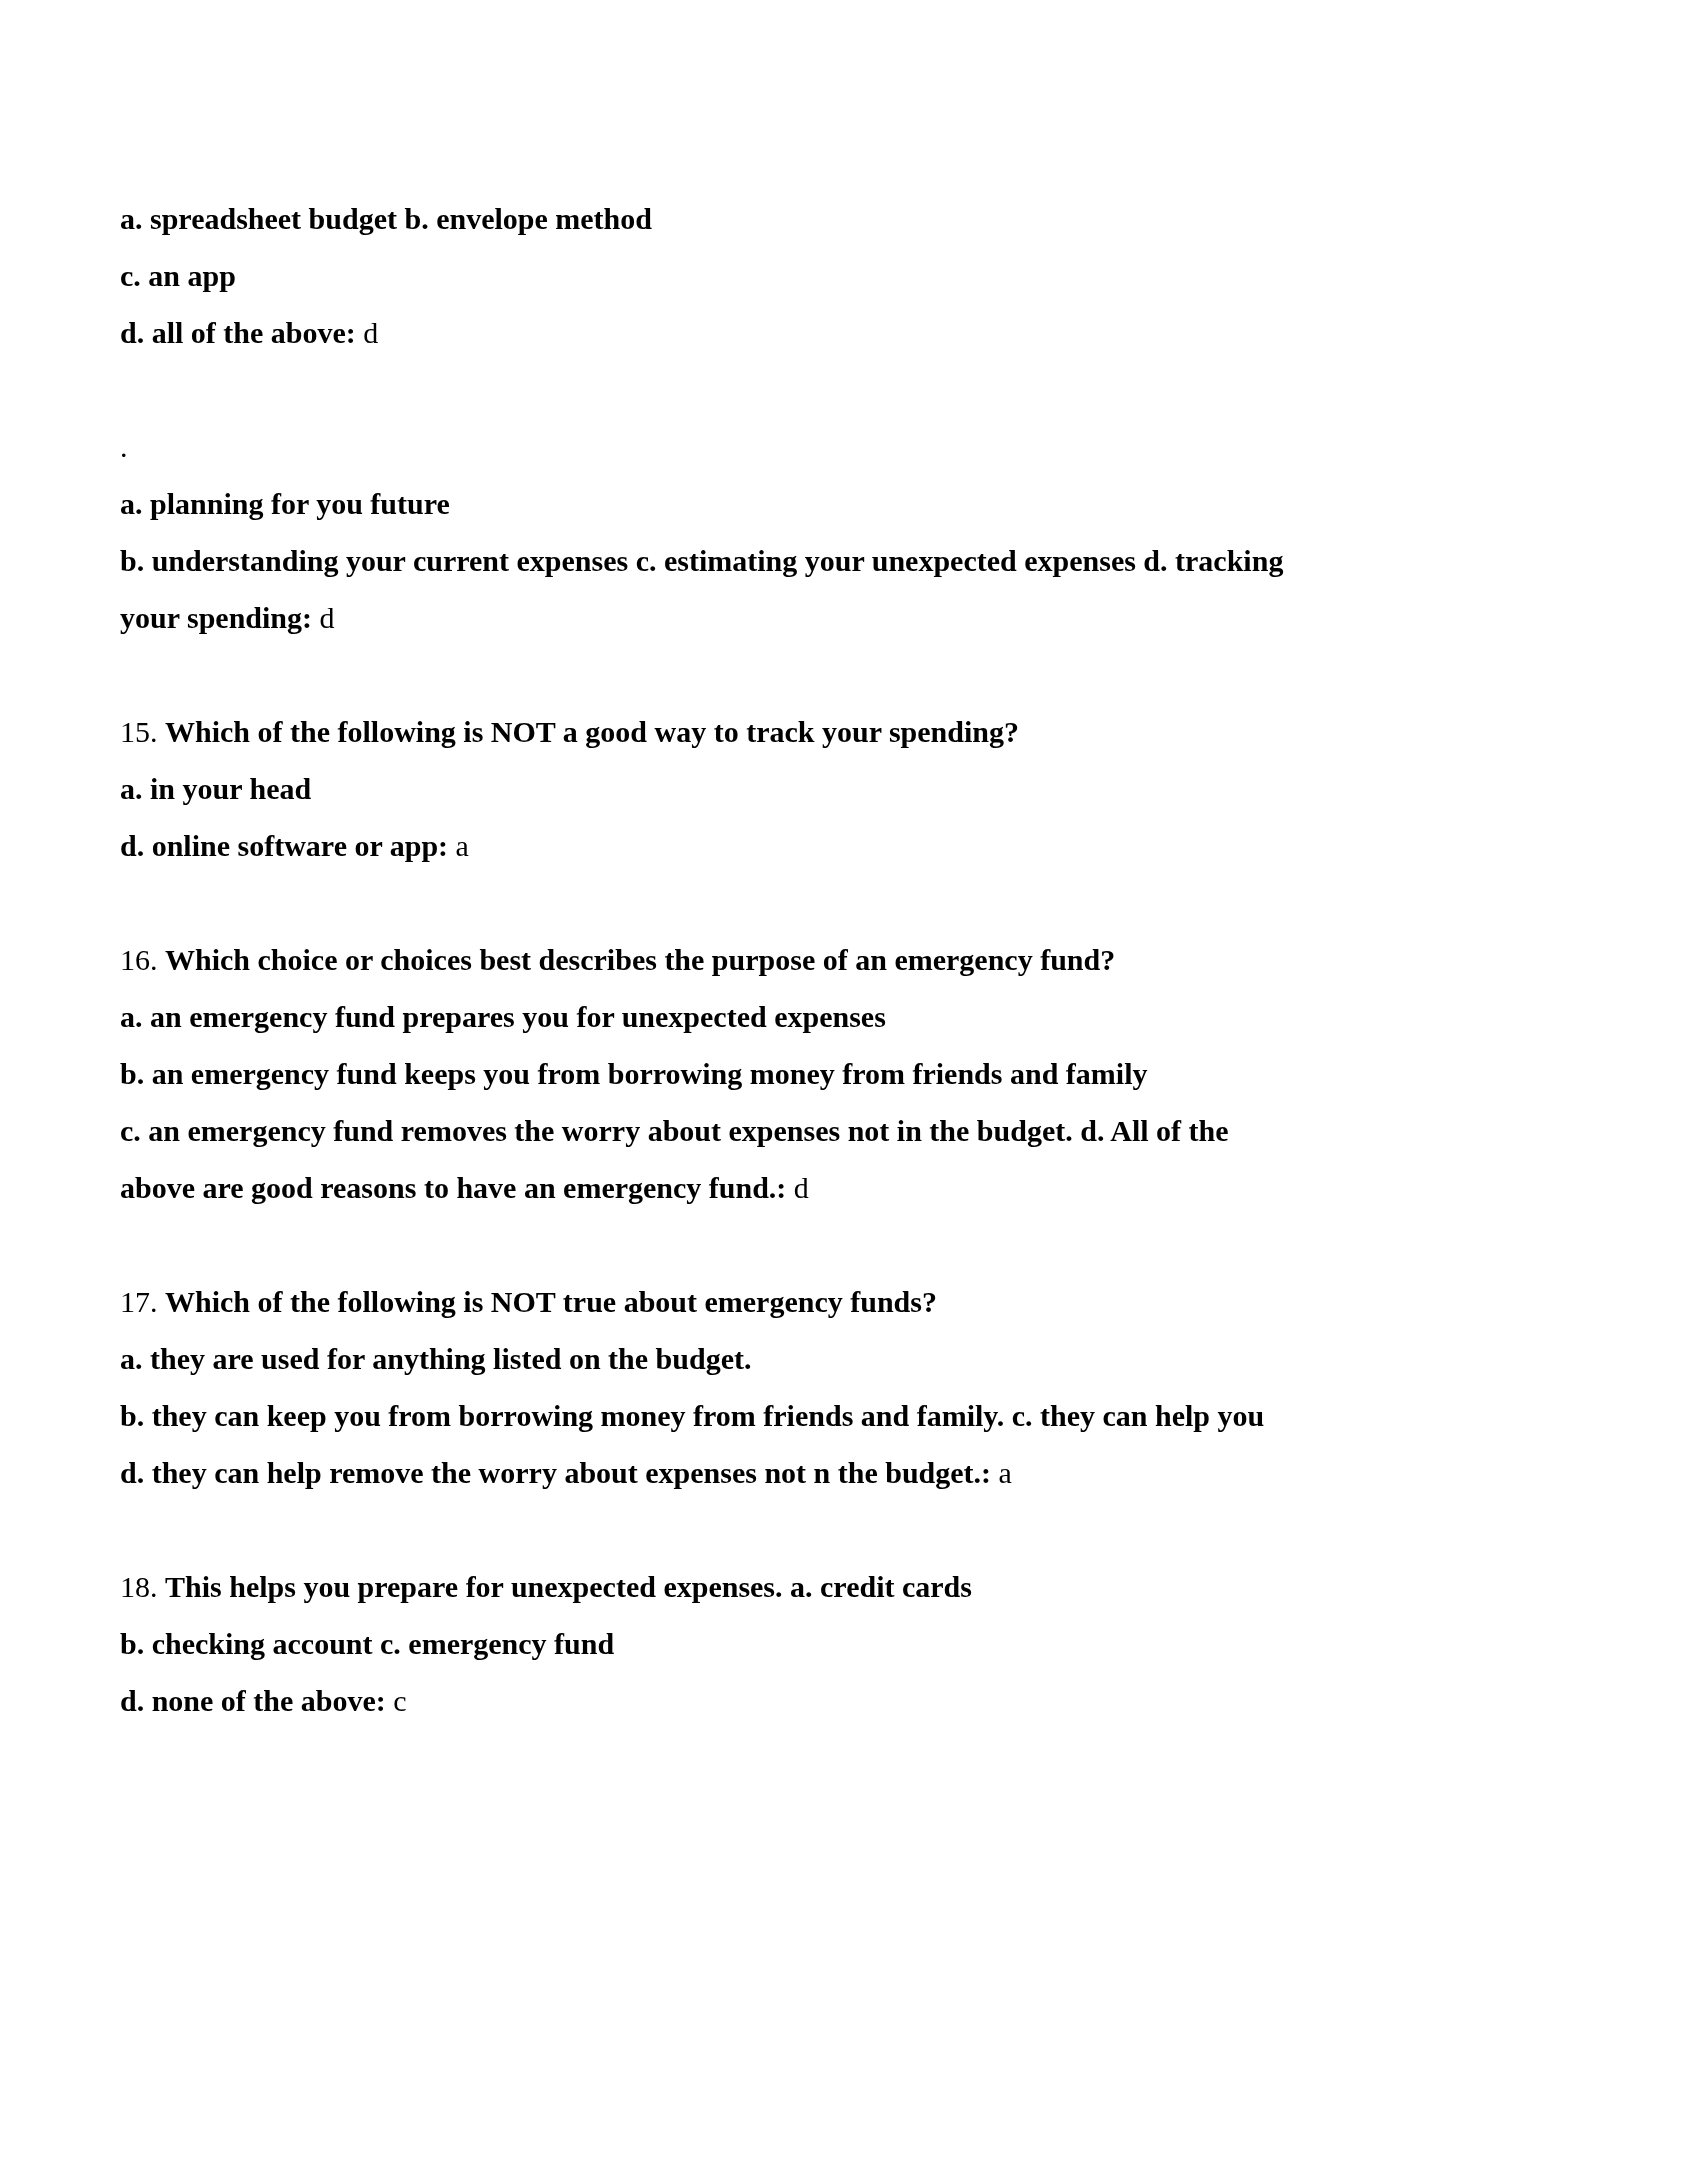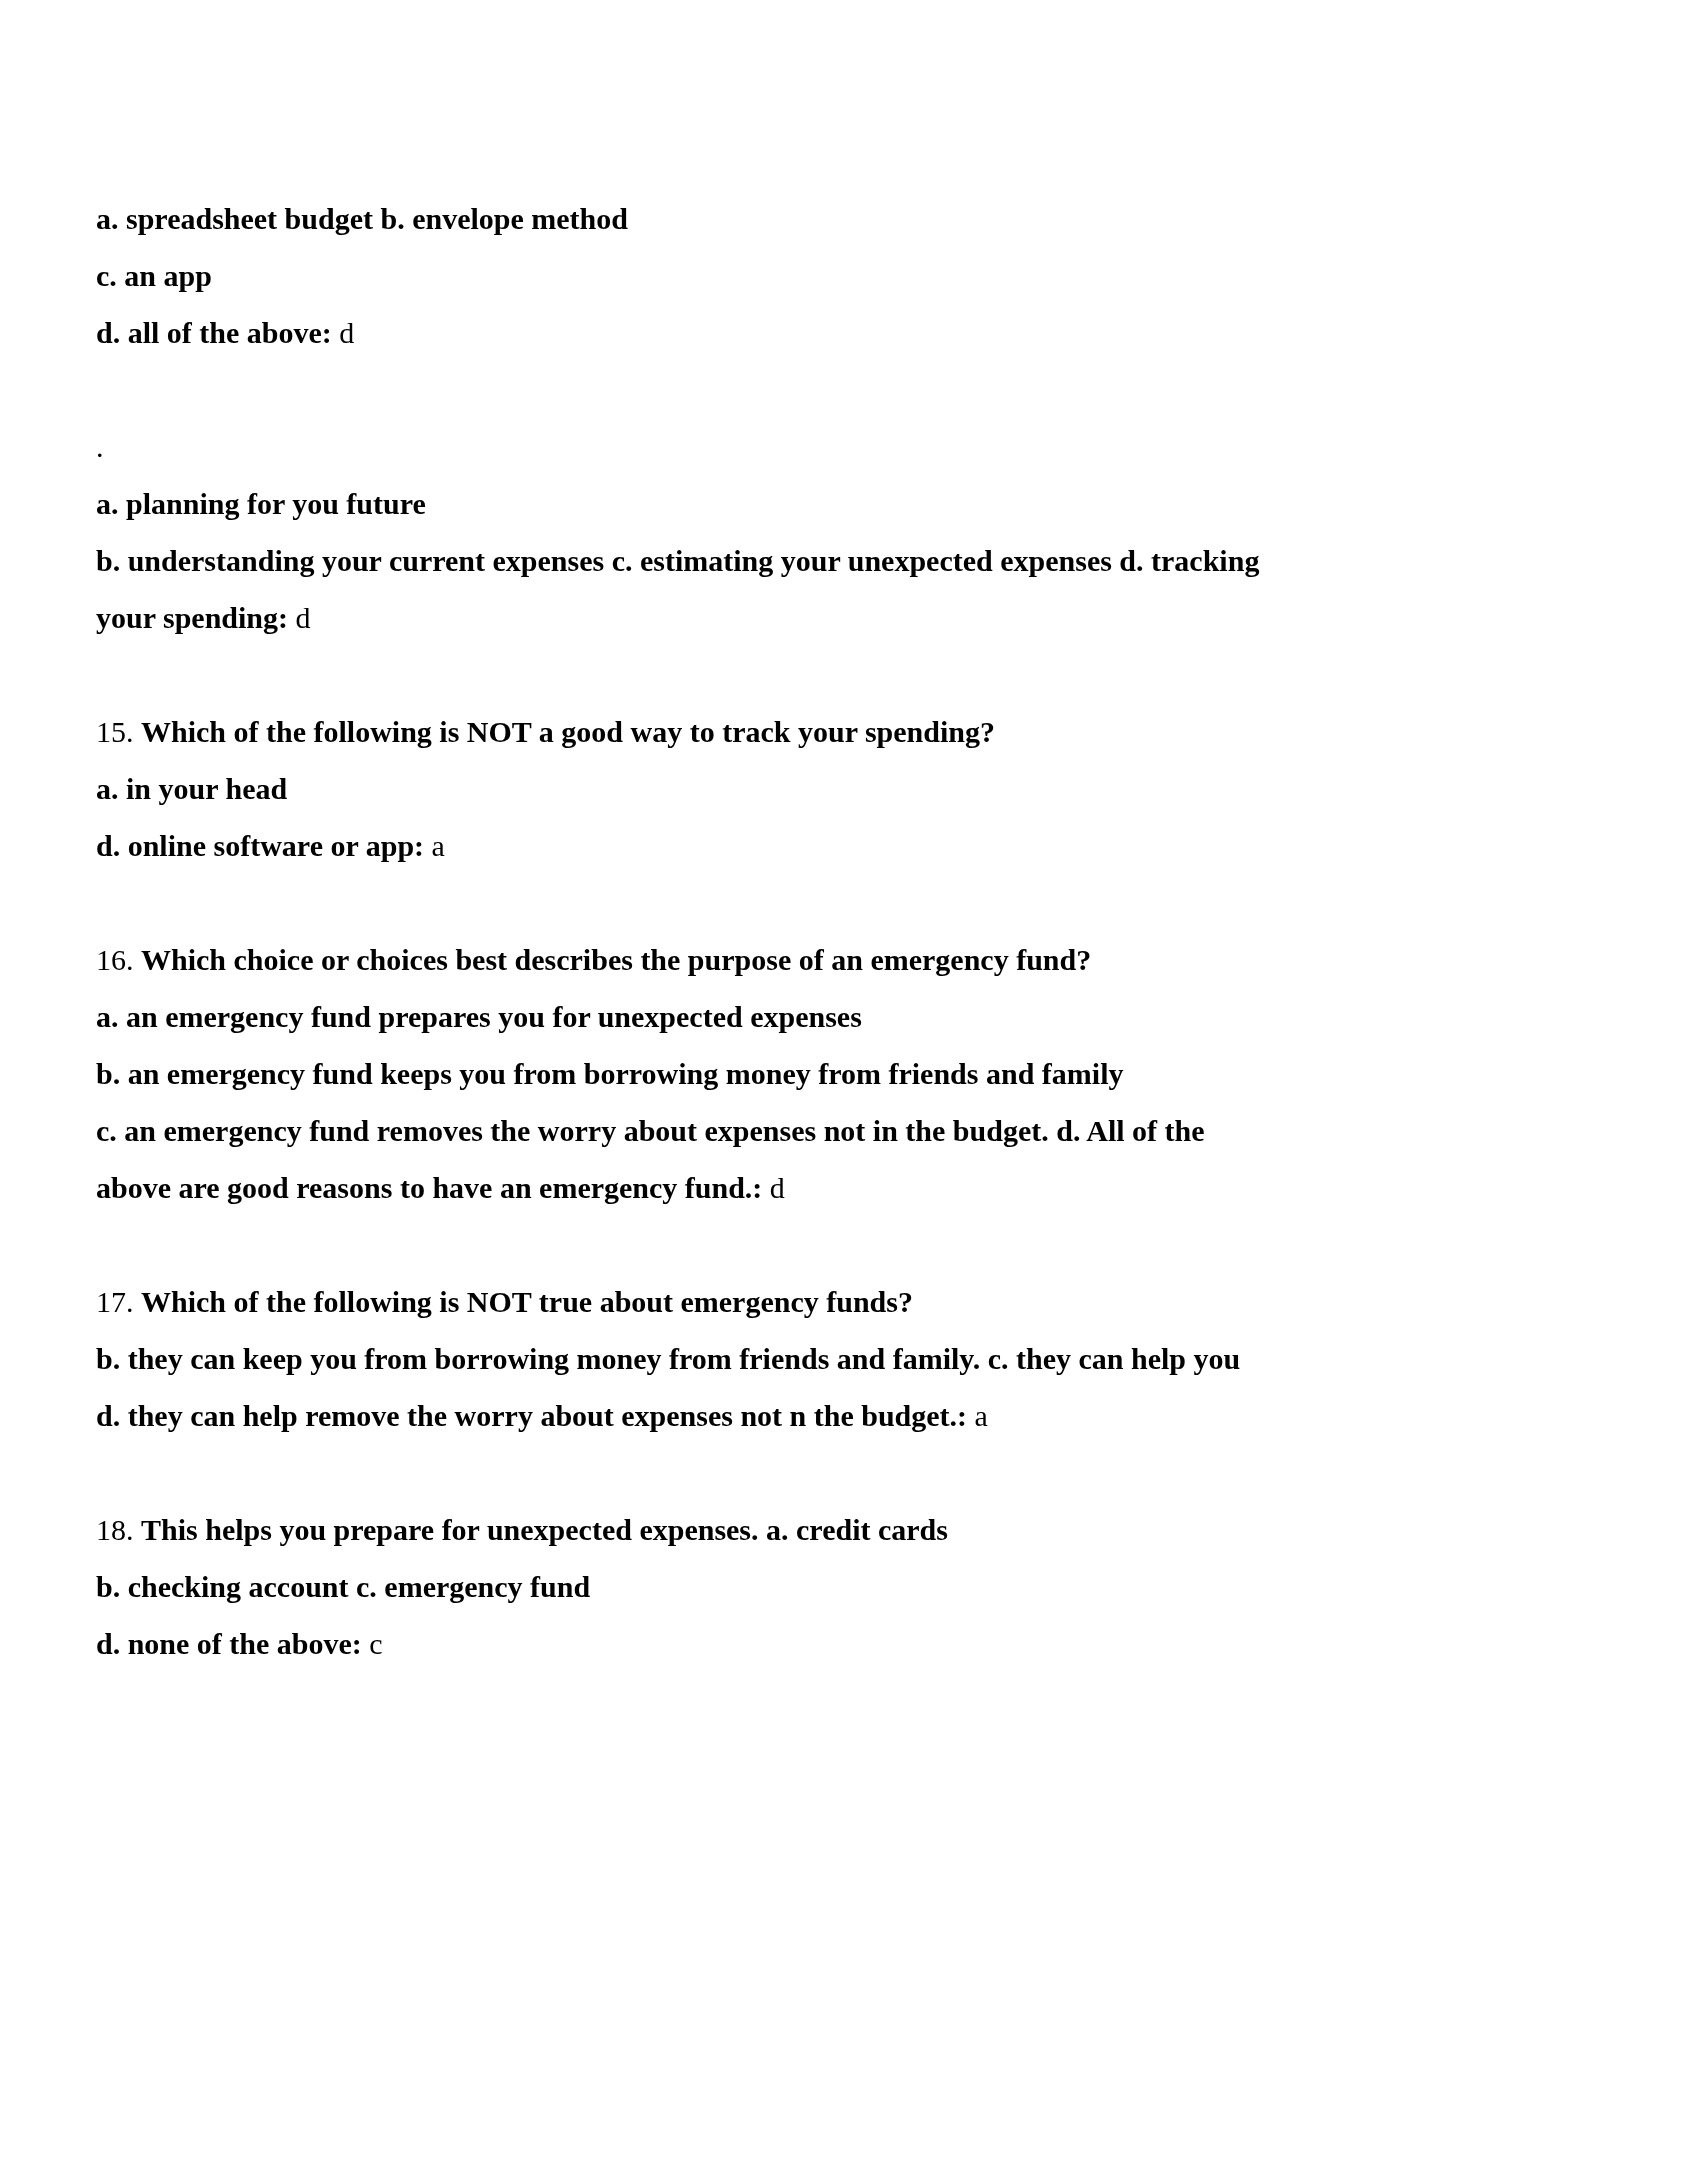--- a/index.html
+++ b/index.html
@@ -12,21 +12,21 @@
     height: 2178px;
     font-family: "Liberation Serif", serif;
     color: #000000;
     overflow: hidden;
   }
   .page {
     box-sizing: border-box;
     width: 1683px;
     height: 1857px;
     background: #ffffff;
-    padding: 190px 119px 0 96px;
+    padding: 190px 119px 0 120px;
     border-radius: 24px;
   }
   .paragraph {
     margin: 0 0 57px 0;
   }
   .line {
     font-size: 30px;
     line-height: 57px;
     white-space: pre-wrap;
     font-weight: normal;
@@ -58,20 +58,21 @@
       </div>
       <div class="paragraph">
         <div class="line"><span class="seg">16. </span><span class="seg bold">Which choice or choices best describes the purpose of an emergency fund?</span></div>
         <div class="line"><span class="seg bold">a. an emergency fund prepares you for unexpected expenses</span></div>
         <div class="line"><span class="seg bold">b. an emergency fund keeps you from borrowing money from friends and family</span></div>
         <div class="line"><span class="seg bold">c. an emergency fund removes the worry about expenses not in the budget. d. All of the</span></div>
         <div class="line"><span class="seg bold">above are good reasons to have an emergency fund.: </span><span class="seg">d</span></div>
       </div>
       <div class="paragraph">
         <div class="line"><span class="seg">17. </span><span class="seg bold">Which of the following is NOT true about emergency funds?</span></div>
+        <div class="line"><span class="seg bold">a. they are used for anything listed on the budget.</span></div>
         <div class="line"><span class="seg bold">b. they can keep you from borrowing money from friends and family. c. they can help you</span></div>
         <div class="line"><span class="seg bold">d. they can help remove the worry about expenses not n the budget.: </span><span class="seg">a</span></div>
       </div>
       <div class="paragraph">
         <div class="line"><span class="seg">18. </span><span class="seg bold">This helps you prepare for unexpected expenses. a. credit cards</span></div>
         <div class="line"><span class="seg bold">b. checking account c. emergency fund</span></div>
         <div class="line"><span class="seg bold">d. none of the above: </span><span class="seg">c</span></div>
       </div>
     </div>
 </div>

